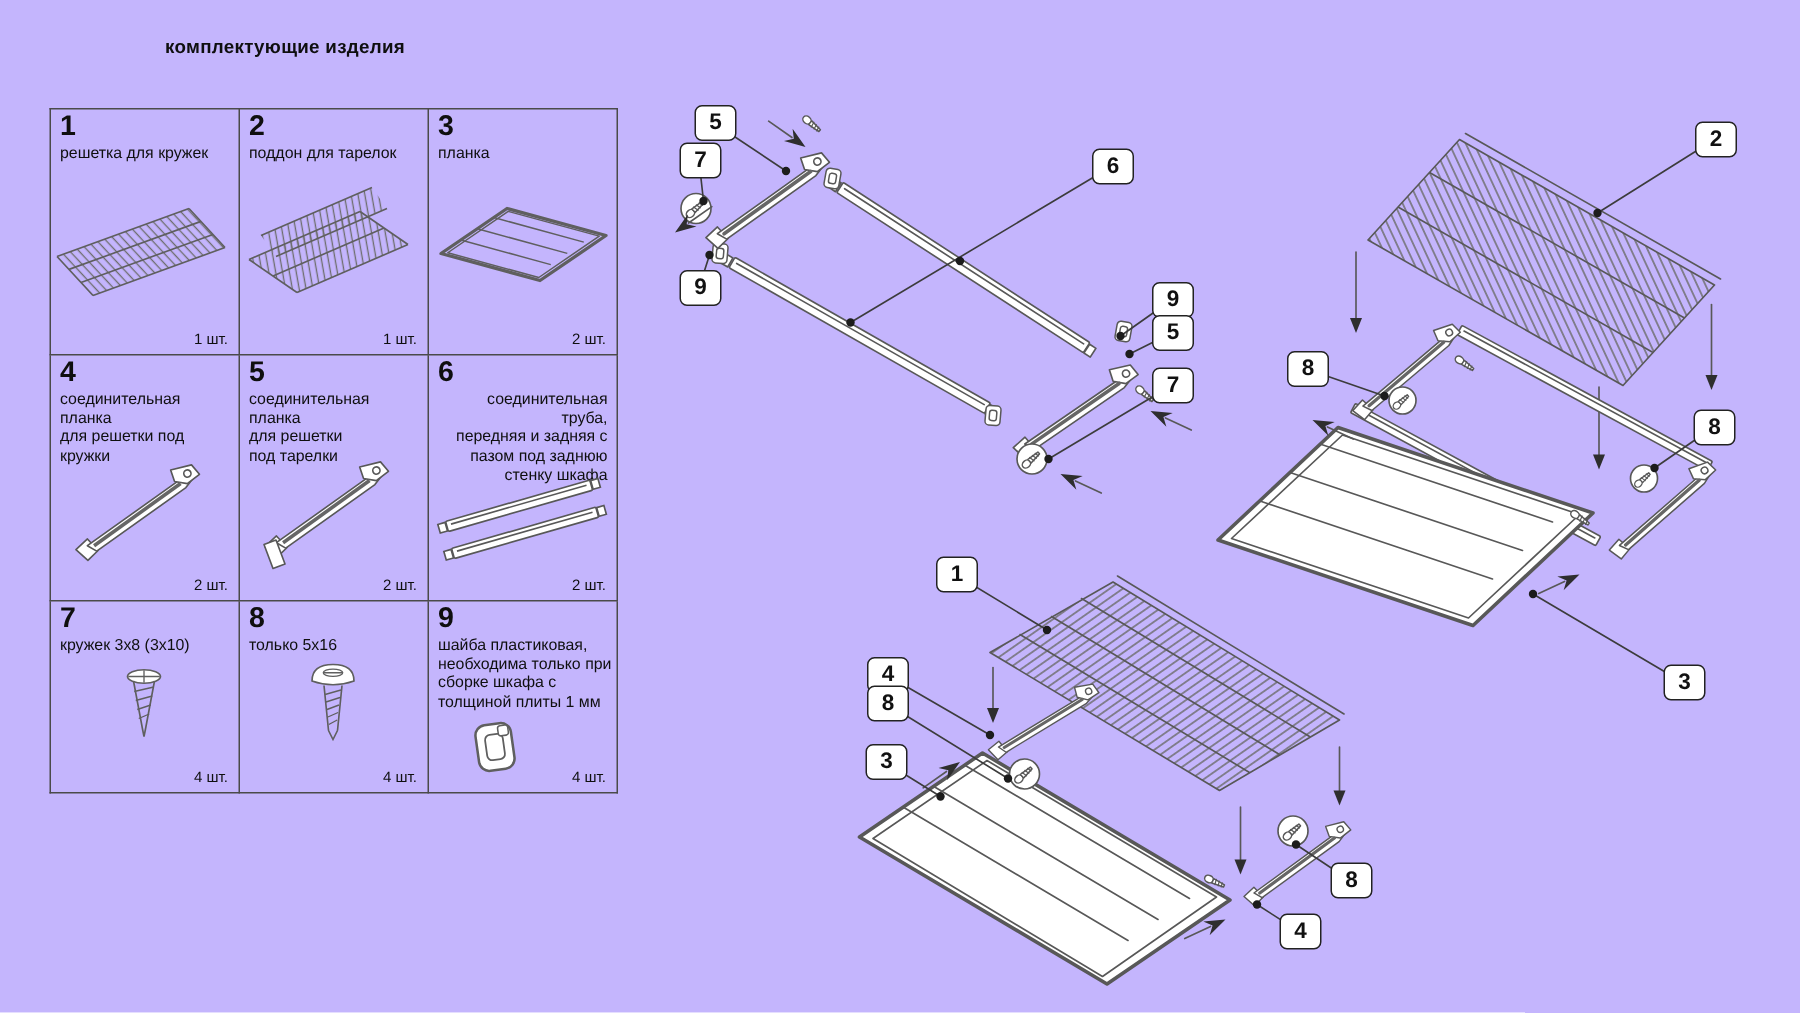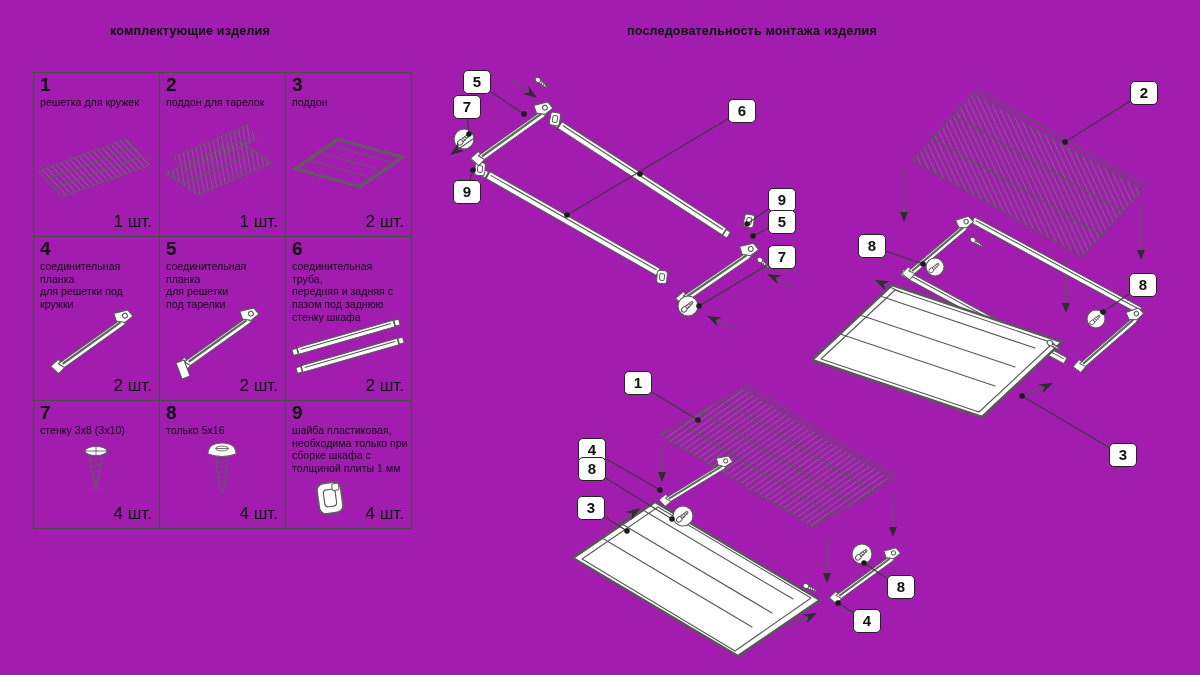--- a/index.html
+++ b/index.html
@@ -1,43 +1,42 @@
 <!DOCTYPE html>
 <html><head>
 <meta charset="utf-8">
 <style>
   html,body{margin:0;padding:0;background:#fff;}
-  .page{position:relative;width:1200px;height:675px;background:#a21caf;overflow:hidden;
+  .page{position:relative;width:1200px;height:675px;background:#c4b5fd;overflow:hidden;
         font-family:"Liberation Sans",sans-serif;color:#0f0f0f;}
   .hdr{position:absolute;top:24px;transform:translateX(-50%);font-size:12.5px;font-weight:bold;
        letter-spacing:.2px;white-space:nowrap;}
   table.parts{position:absolute;left:33px;top:72px;border-collapse:collapse;table-layout:fixed;}
   table.parts td{border:1px solid #4a4a4a;position:relative;padding:0;vertical-align:top;
                  width:125px;overflow:hidden;}
   tr.r12 td{height:163px;} tr.r3 td{height:127px;}
   .num{position:absolute;left:6px;top:2px;font-size:19px;font-weight:bold;line-height:20px;}
   .lbl{position:absolute;left:6px;right:3px;top:23px;font-size:10.6px;line-height:1.2;
        white-space:pre-line;}
-  .c6 .lbl{text-align:left;right:6px;}
-  .qty{position:absolute;right:7px;bottom:4px;font-size:17px;}
+  .c6 .lbl{text-align:right;right:6px;}
+  .qty{position:absolute;right:7px;bottom:4px;font-size:10px;}
   .art{position:absolute;left:0;}
   .a1{top:38px;} .a2{top:58px;} .a3{top:36px;} .a9{top:70px;left:4px;}
   svg{display:block;}
   .diagram{position:absolute;left:440px;top:50px;}
   .co{position:absolute;width:26px;height:22px;background:#fff;border:1.5px solid #222;
       border-radius:5px;z-index:3;text-align:center;line-height:22px;font-size:15px;
       font-weight:bold;color:#111;}
 </style>
 </head>
 <body>
 
 <div class="page">
 
   <div class="hdr" style="left:190px">комплектующие изделия</div>
-  <div class="hdr" style="left:752px">последовательность монтажа изделия</div>
 
   <svg width="0" height="0" style="position:absolute">
     <defs>
       <pattern id="pA" width="5" height="5" patternUnits="userSpaceOnUse" patternTransform="rotate(55)">
         <line x1="2.5" y1="-1" x2="2.5" y2="6" stroke="#6e6e6e" stroke-width="1"></line>
       </pattern>
       <pattern id="pB" width="5" height="5" patternUnits="userSpaceOnUse" patternTransform="rotate(-25)">
         <line x1="2.5" y1="-1" x2="2.5" y2="6" stroke="#6e6e6e" stroke-width="1"></line>
       </pattern>
       <pattern id="p1" width="4.5" height="4.5" patternUnits="userSpaceOnUse" patternTransform="rotate(-43)">
@@ -91,21 +90,21 @@
               <svg width="125" height="92" viewBox="0 0 125 92">
           <polygon points="14,46 88,14 98,28 24,60" fill="url(#p2)" stroke="none"></polygon>
           <polygon points="6,62 80,30 112,52 38,84" fill="url(#p2)" stroke="none"></polygon>
           <path d="M14,46 L88,14 M24,60 L98,28 M6,62 L80,30 M22,73 L96,41 M38,84 L112,52 M6,62 L38,84 M80,30 L112,52" stroke="#5f5f5f" stroke-width="1.1" fill="none"></path>
         </svg>
             </div>
         <div class="qty">1 шт.</div>
       </td>
       <td>
         <div class="num">3</div>
-        <div class="lbl">поддон</div>
+        <div class="lbl">планка</div>
         <div class="art a1">
               <svg width="125" height="92" viewBox="0 0 125 92">
           <g stroke="#5f5f5f" fill="none" stroke-linejoin="round">
             <path d="M8,58 L52,28 L118,46 L74,76 Z" stroke-width="2.2"></path>
             <path d="M12.5,57.5 L52.8,29.9 L113.5,46.4 L73.2,74 Z" stroke-width="1"></path>
             <path d="M21.2,49 L81.2,65.4 M32.2,41.5 L92.2,57.9 M43.2,34 L103.2,50.4" stroke-width="1"></path>
           </g>
         </svg>
             </div>
         <div class="qty">2 шт.</div>
@@ -159,21 +158,21 @@
             </g>
           </g>
         </svg>
             </div>
         <div class="qty">2 шт.</div>
       </td>
     </tr>
     <tr class="r3">
       <td>
         <div class="num">7</div>
-        <div class="lbl">стенку 3х8 (3х10)</div>
+        <div class="lbl">кружек 3х8 (3х10)</div>
         <div class="art a3">
               <svg width="125" height="74" viewBox="0 0 125 74">
           <g stroke="#5f5f5f" fill="#fff" stroke-width="1.1">
             <ellipse cx="62" cy="14" rx="11" ry="4.5"></ellipse>
             <path d="M51.5,14 L72.5,14 M62,9.8 L62,18.2" fill="none" stroke-width="0.9"></path>
             <path d="M55,17 L61,49 M69,17 L63,49 M61,49 L62,54 L63,49" fill="none"></path>
             <path d="M55.5,24 L68.5,21 M56.5,30 L67.5,27 M57.5,36 L66.5,33 M58.5,42 L65.5,39" fill="none" stroke-width="0.9"></path>
           </g>
         </svg>
             </div>

